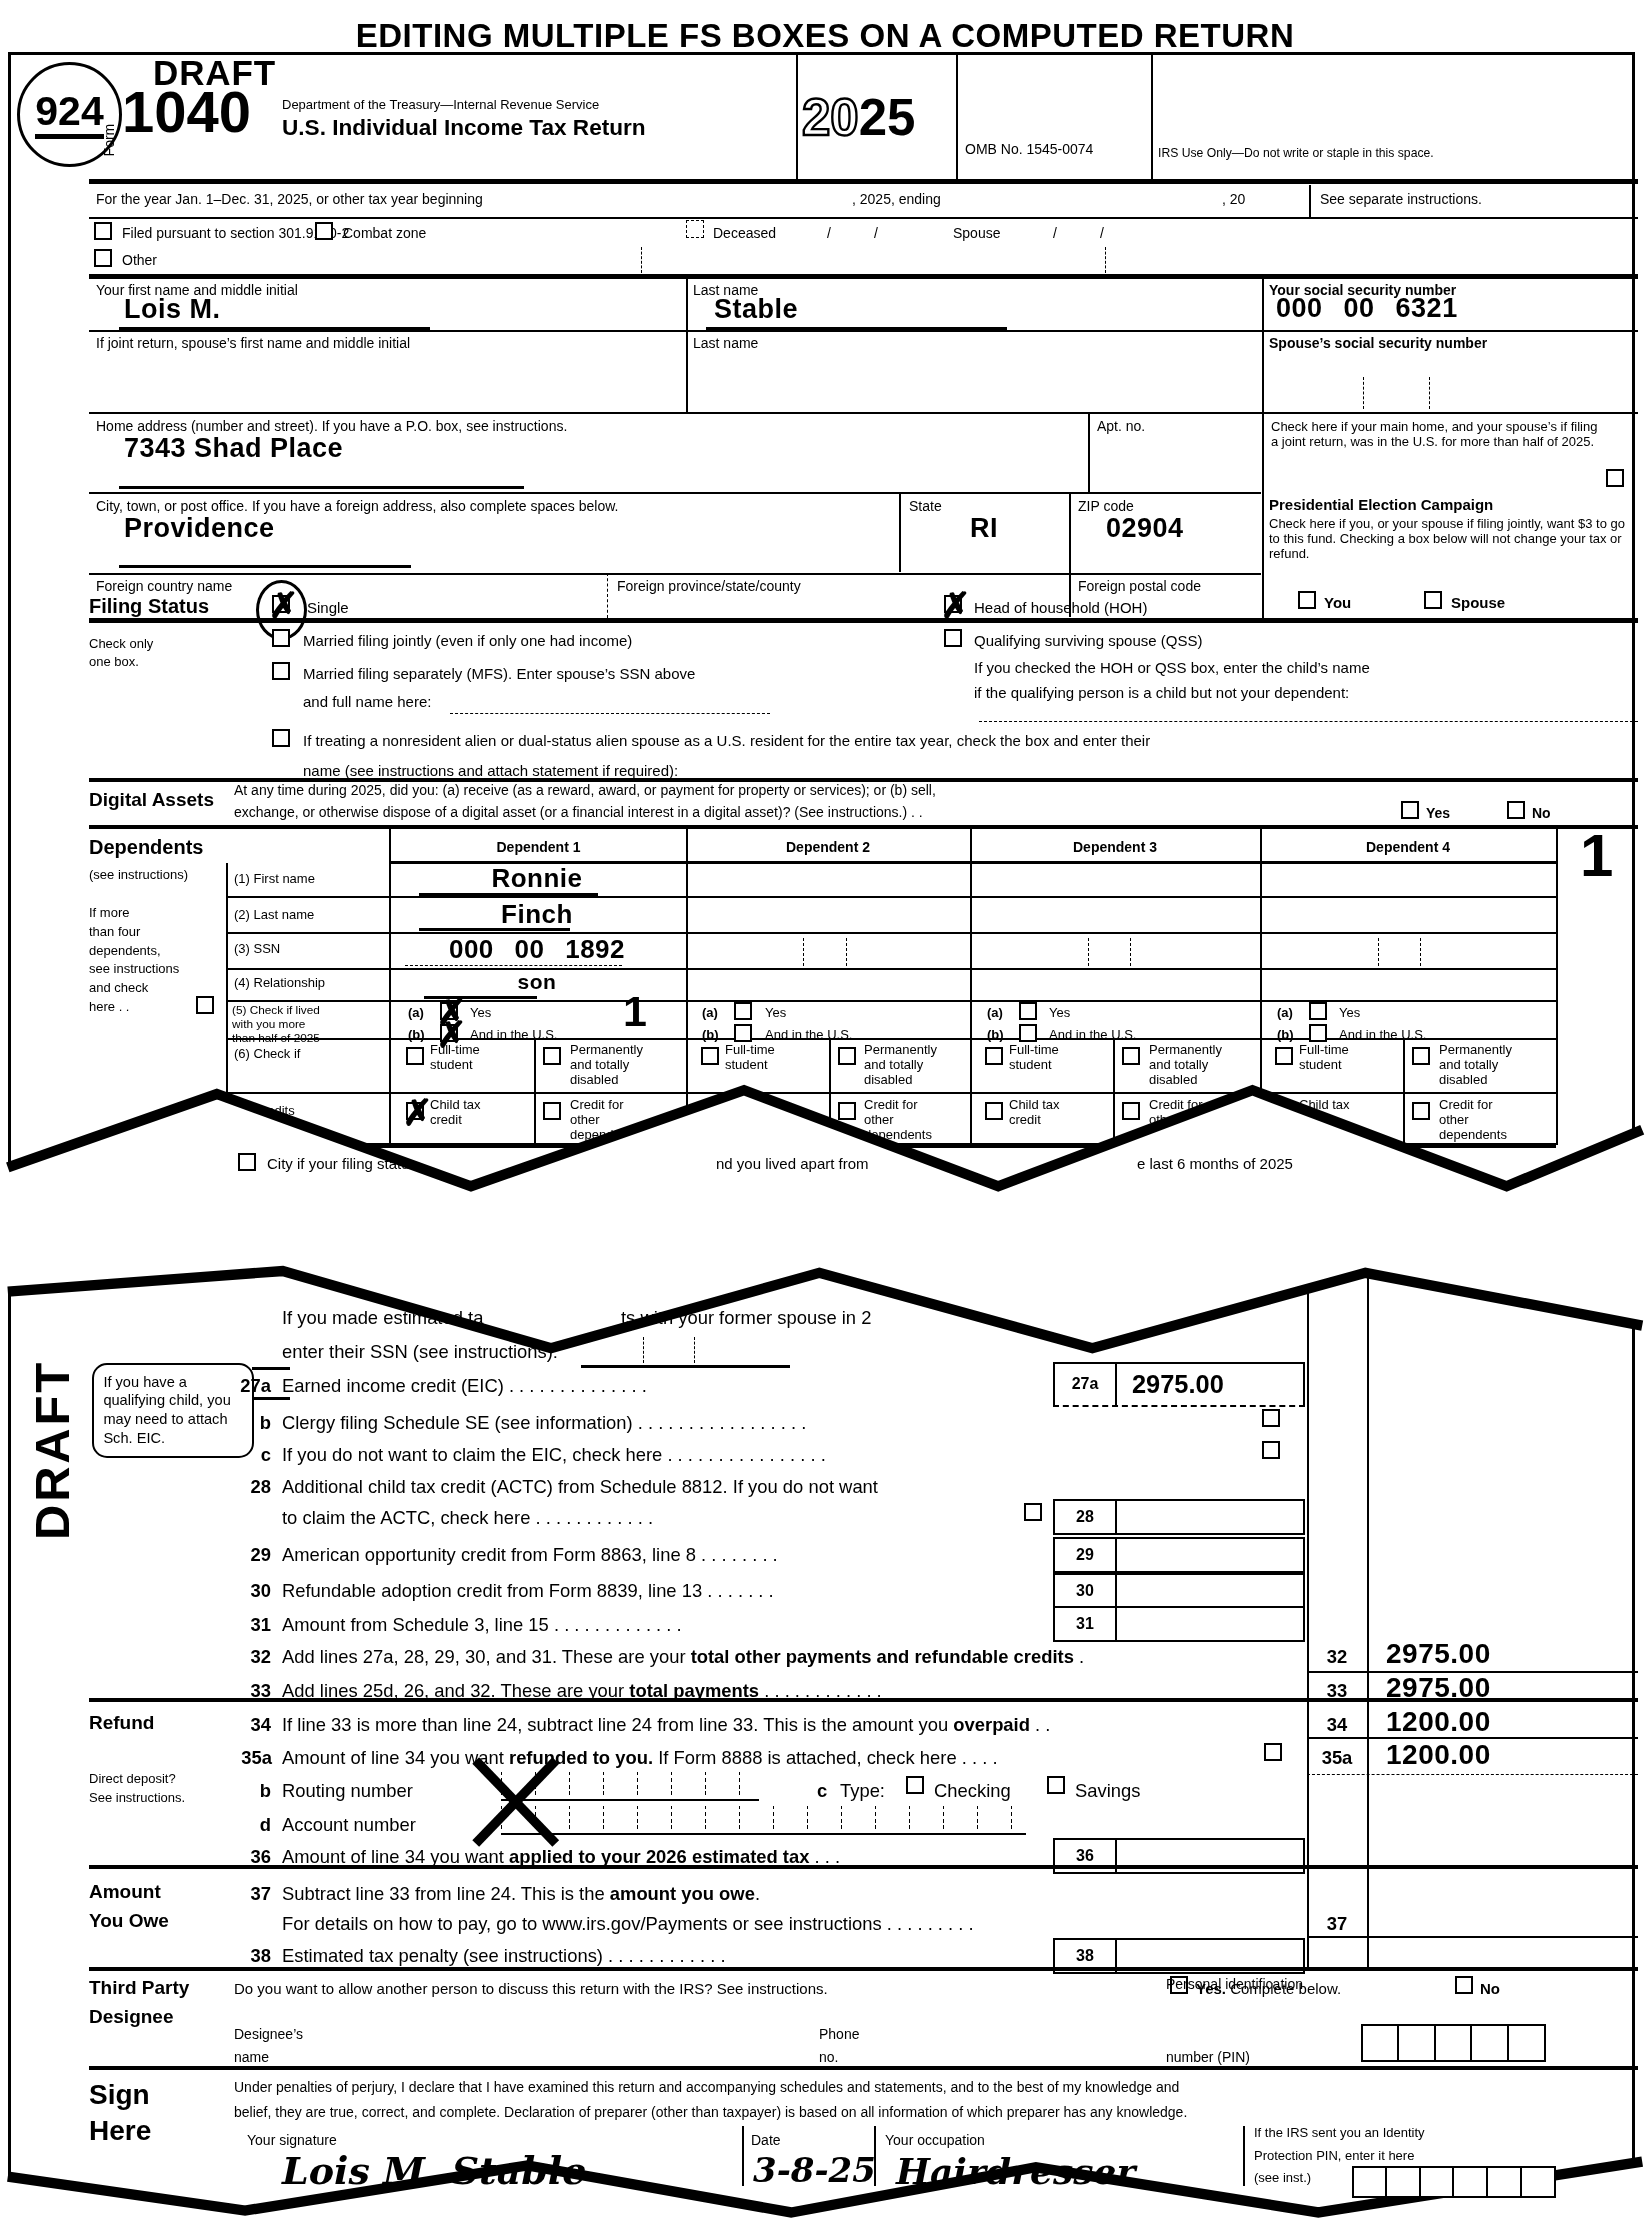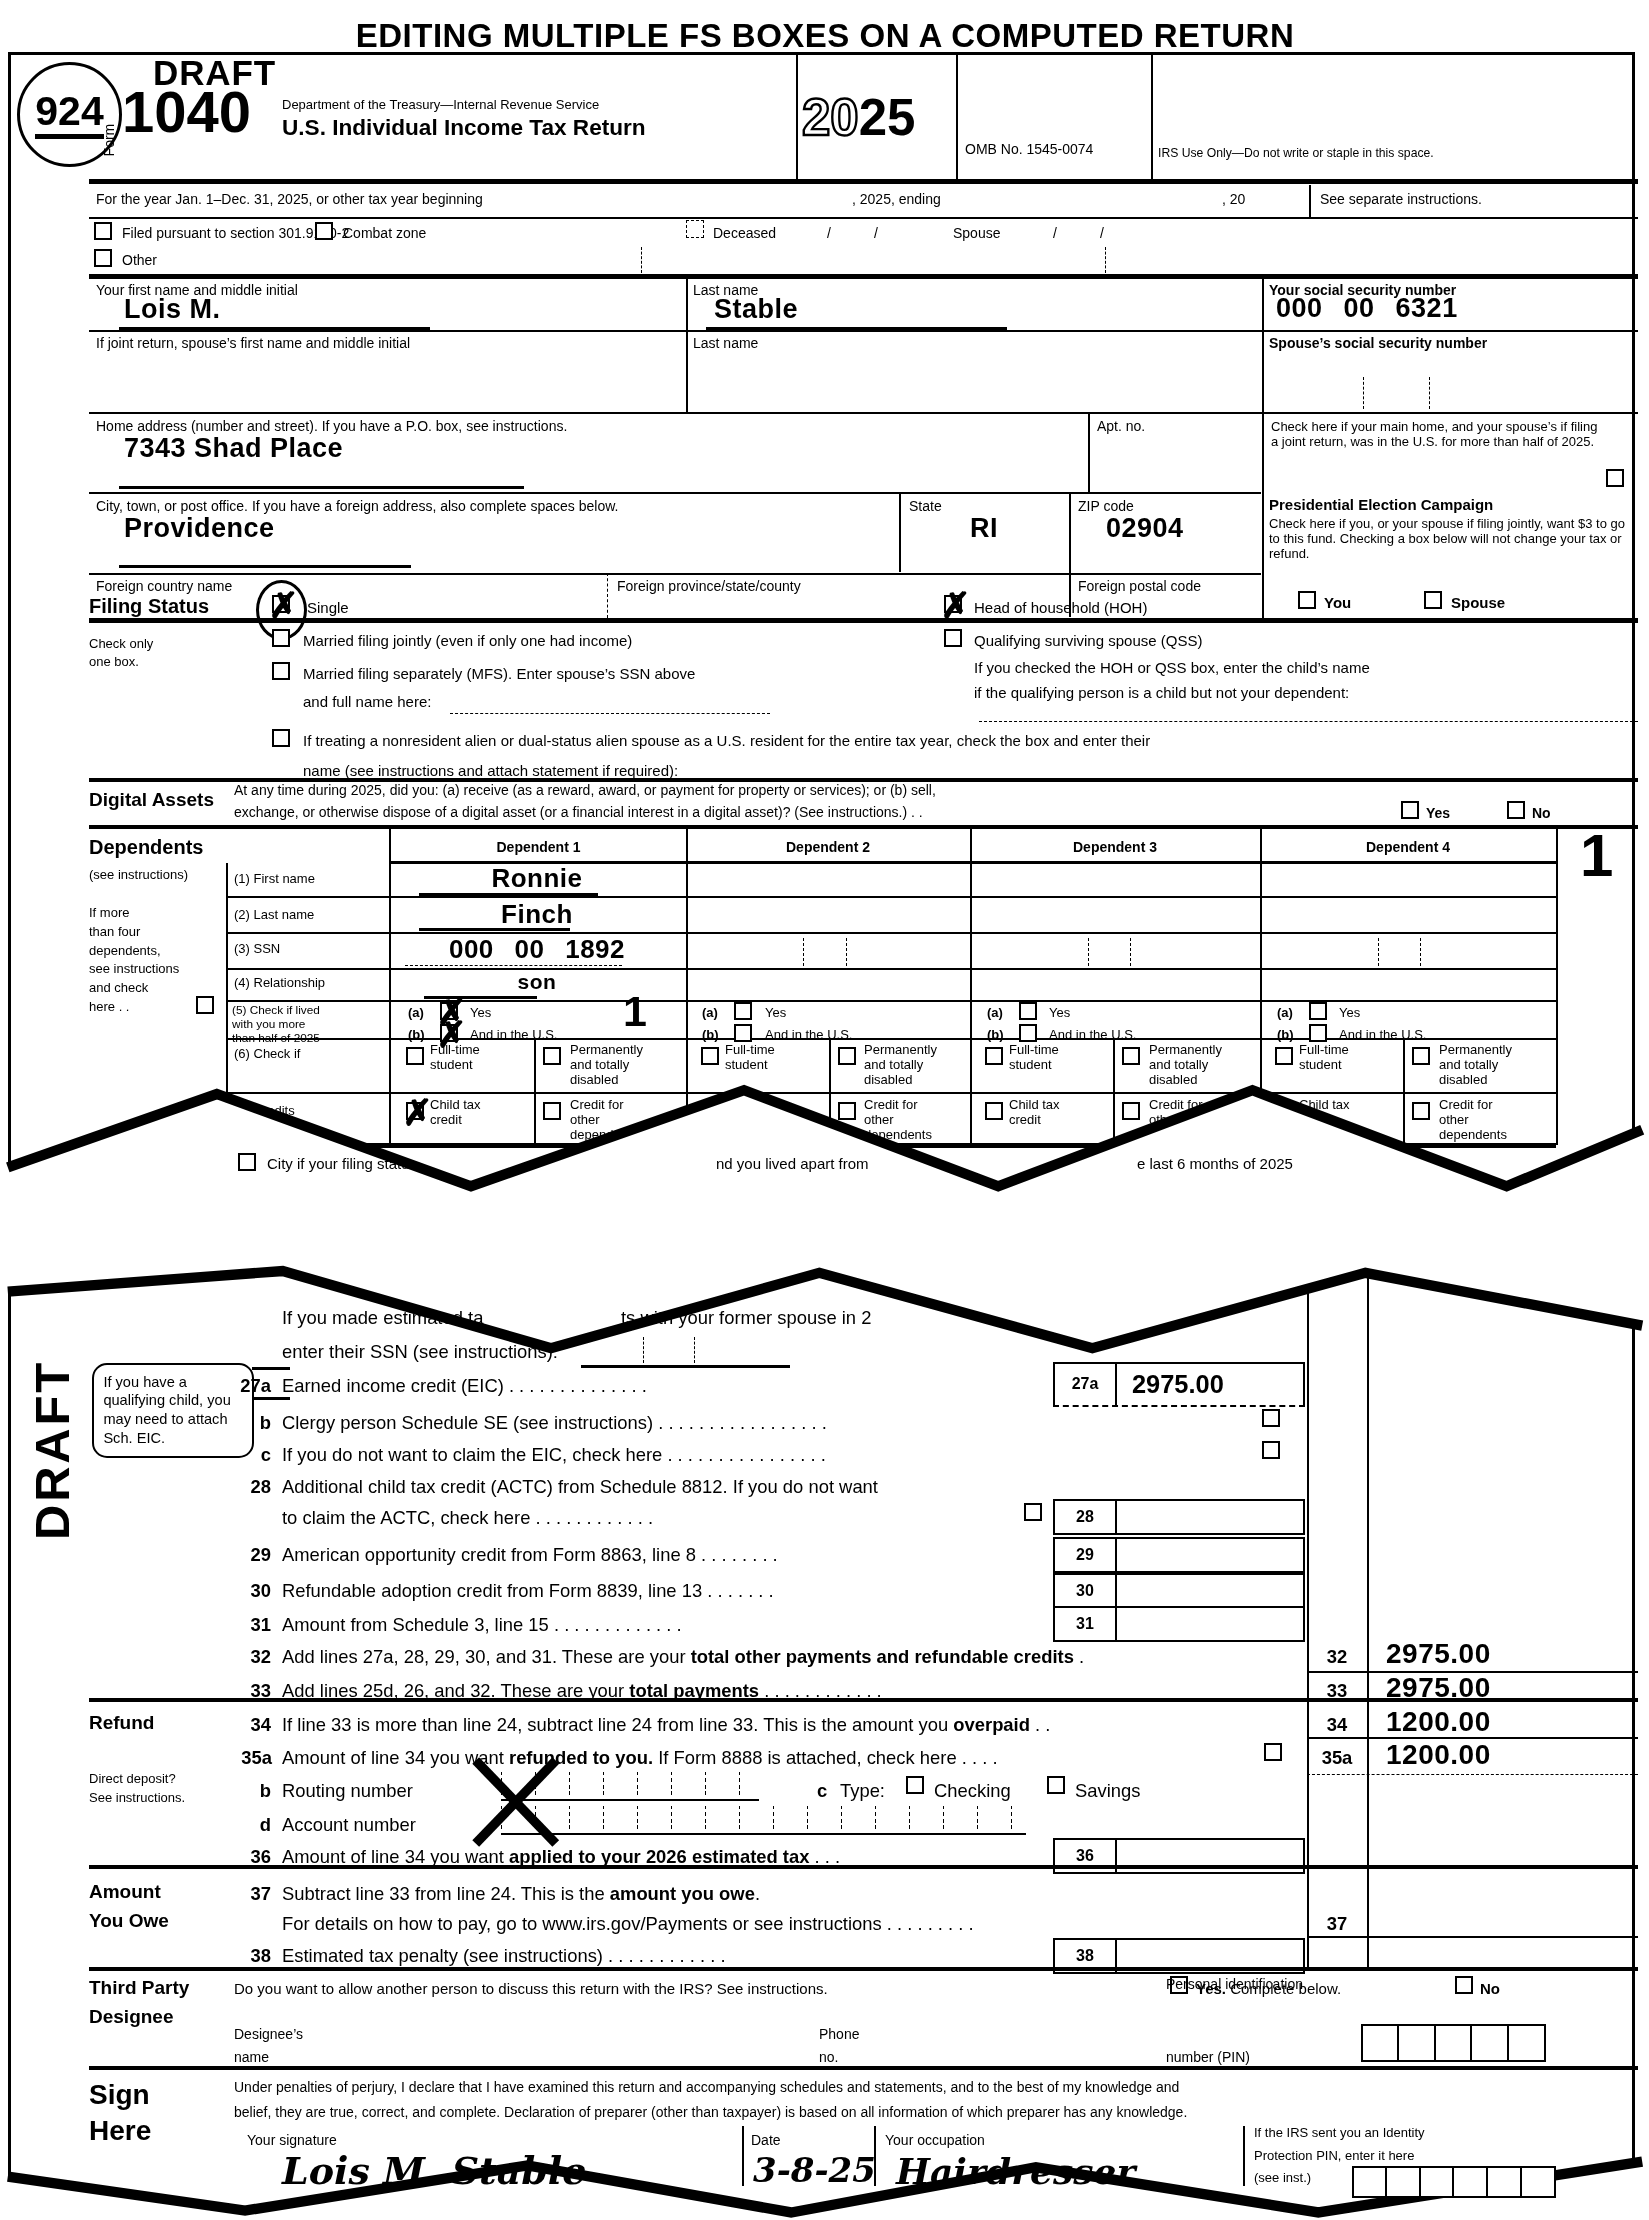--- a/index.html
+++ b/index.html
@@ -348,21 +348,21 @@
 <div class="a vl" style="left:1367px;top:1273px;height:697px"></div>
 
 <div class="a lno" style="left:224px;top:1375px">27a</div>
 <div class="a t19" style="left:282px;top:1375px">Earned income credit (EIC) . . . . . . . . . . . . . .</div>
 <div class="a ibox dashb" style="left:1053px;top:1362px;width:252px;height:45px">
   <span class="no">27a</span>
   <span class="va">2975.00</span>
 </div>
 
 <div class="a lno" style="left:224px;top:1412px">b</div>
-<div class="a t19" style="left:282px;top:1412px">Clergy person Schedule SE (see instructions) . . . . . . . . . . . . . . . . .</div>
+<div class="a t19" style="left:282px;top:1412px">Clergy filing Schedule SE (see information) . . . . . . . . . . . . . . . . .</div>
 <span class="cb" style="left:1262px;top:1409px"></span>
 <div class="a lno" style="left:224px;top:1444px">c</div>
 <div class="a t19" style="left:282px;top:1444px">If you do not want to claim the EIC, check here . . . . . . . . . . . . . . . .</div>
 <span class="cb" style="left:1262px;top:1441px"></span>
 
 <div class="a lno" style="left:224px;top:1476px">28</div>
 <div class="a t19" style="left:282px;top:1476px">Additional child tax credit (ACTC) from Schedule 8812. If you do not want</div>
 <div class="a t19" style="left:282px;top:1507px">to claim the ACTC, check here . . . . . . . . . . . .</div>
 <span class="cb" style="left:1024px;top:1503px"></span>
 <div class="a ibox" style="left:1053px;top:1499px;width:252px;height:36px">

